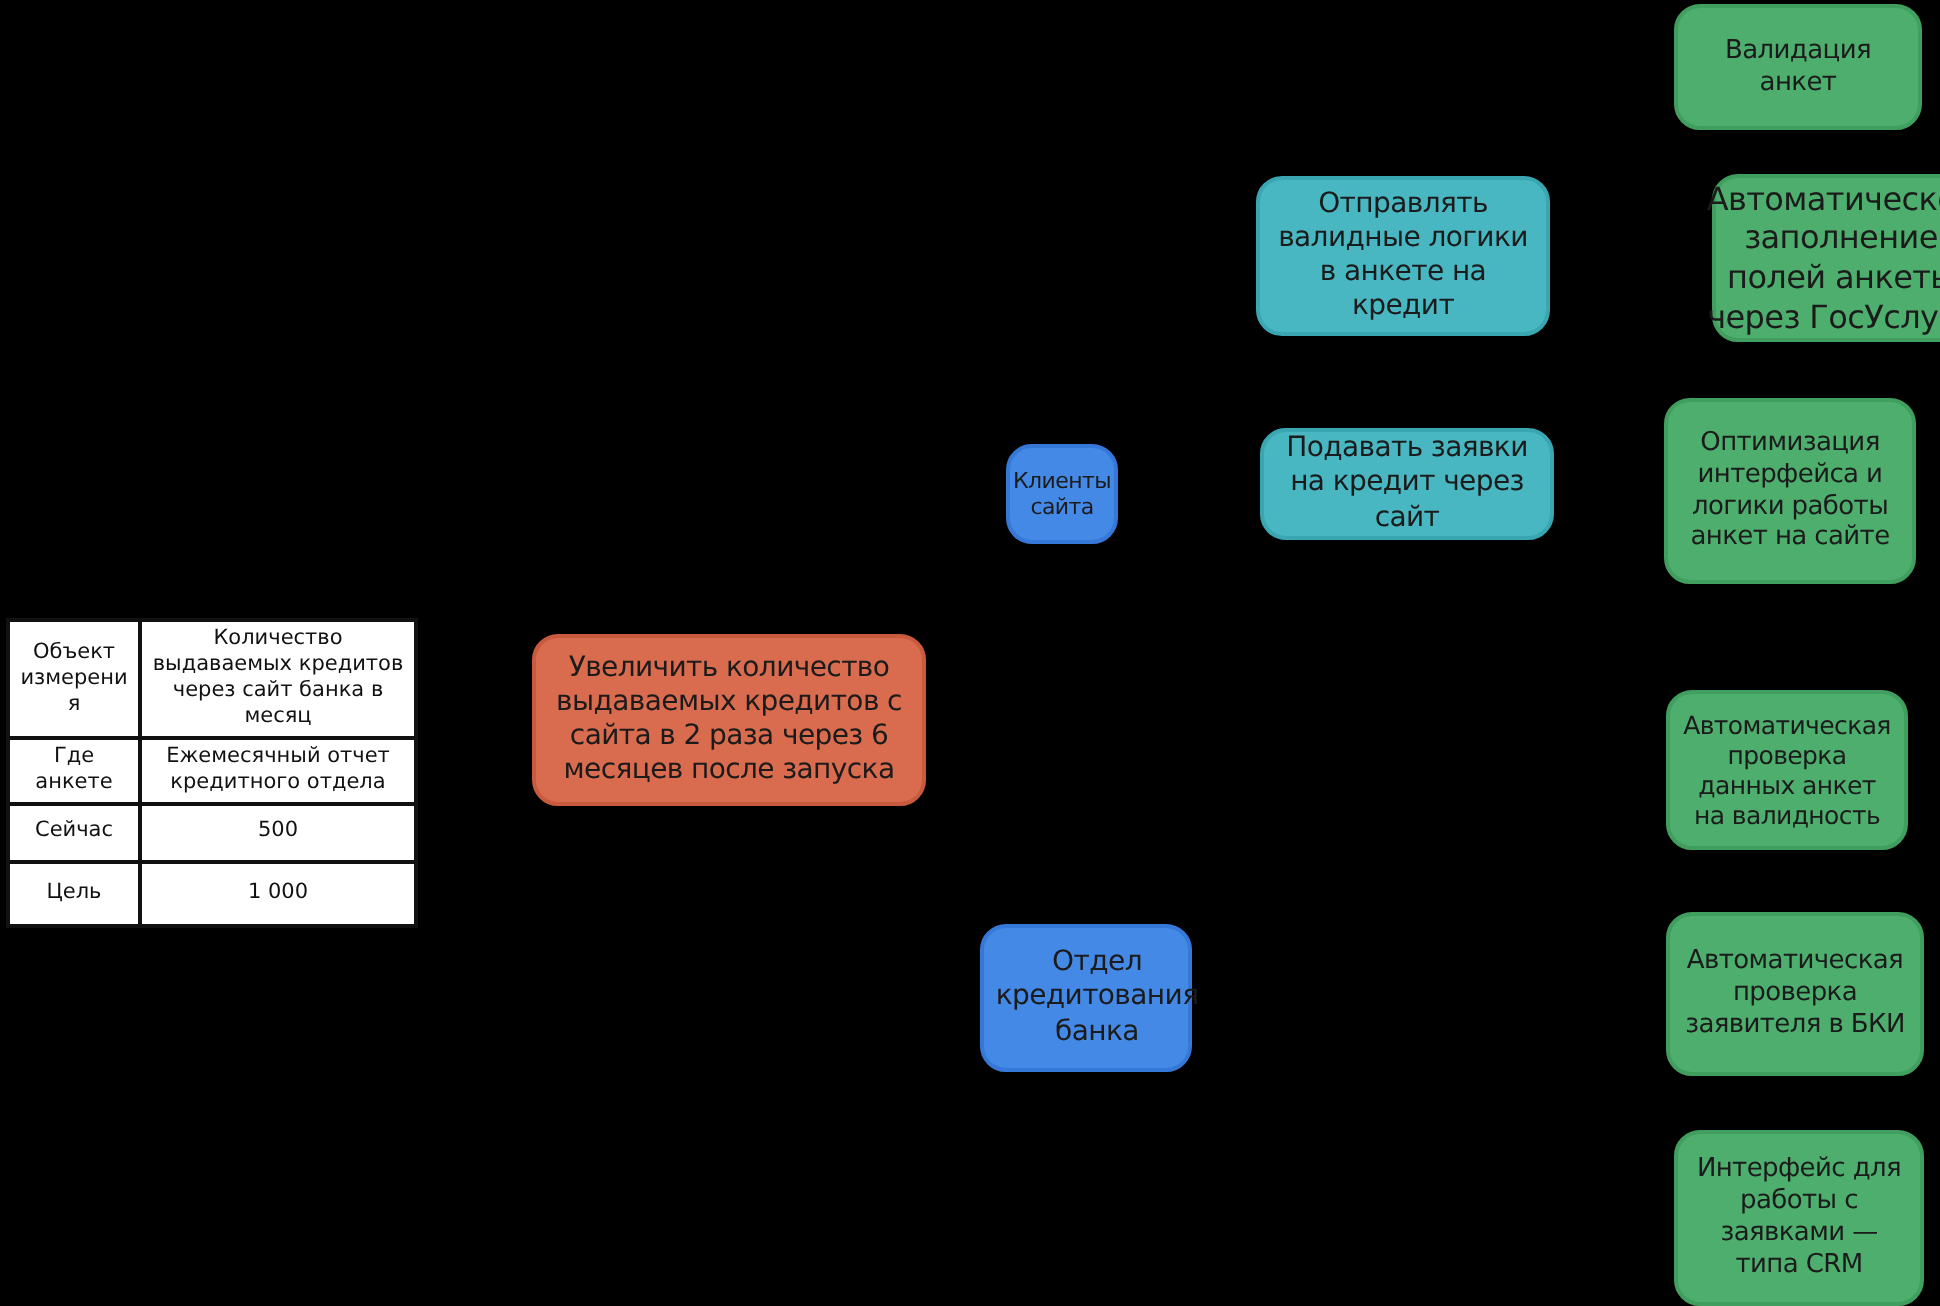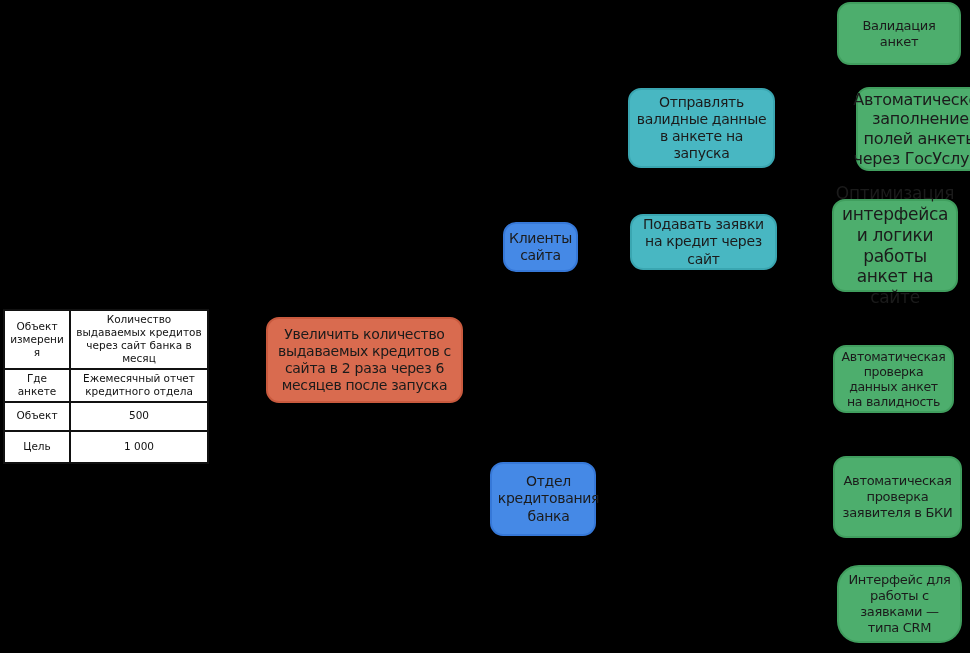--- a/index.html
+++ b/index.html
@@ -21,31 +21,31 @@
     padding:4px 5px;
     box-sizing:border-box;
     font-weight:500;
   }
   .goal{background:#d96b4f;border:2px solid #c95a3e;}
   .actor{background:#4589e6;border:2px solid #3678d8;}
   .impact{background:#48b7c2;border:2px solid #3aa6b1;}
   .deliv{background:#4dae6d;border:2px solid #409e5e;}
 
   #goal-node   {left:266px;top:317px;width:197px;height:86px;font-size:14px;}
-  #actor-1     {left:503px;top:222px;width:75px; height:50px;font-size:14px;}
+  #actor-1     {left:503px;top:222px;width:56px; height:50px;font-size:11px;}
   #actor-2     {left:490px;top:462px;width:106px;height:74px;font-size:14px;padding-left:16px;}
   #impact-1    {left:628px;top:88px; width:147px;height:80px;font-size:14px;}
   #impact-2    {left:630px;top:214px;width:147px;height:56px;font-size:14px;}
   #impact-3    {left:630px;top:464px;width:148px;height:68px;font-size:14px;}
   #deliv-1     {left:837px;top:2px;  width:124px;height:63px;font-size:13px;}
   #deliv-2     {left:856px;top:87px; width:129px;height:84px;font-size:16px;}
-  #deliv-3     {left:832px;top:199px;width:126px;height:93px;font-size:17px;}
-  #deliv-4     {left:833px;top:345px;width:121px;height:68px;font-size:12.5px;}
+  #deliv-3     {left:832px;top:199px;width:126px;height:93px;font-size:13px;}
+  #deliv-4     {left:833px;top:345px;width:121px;height:80px;font-size:12.5px;}
   #deliv-5     {left:833px;top:456px;width:129px;height:82px;font-size:13px;}
-  #deliv-6     {left:837px;top:565px;width:125px;height:78px;font-size:13px;border-radius:22px;}
+  #deliv-6     {left:837px;top:565px;width:125px;height:88px;font-size:13px;}
 
   table.metric-table{
     position:absolute;left:3px;top:309px;
     width:206px;
     border-collapse:collapse;
     background:#ffffff;
     color:#111111;
     font-size:10.5px;
     line-height:1.25;
     table-layout:fixed;
@@ -72,21 +72,21 @@
     <tbody>
       <tr>
         <td class="col-label">Объект измерения</td>
         <td>Количество выдаваемых кредитов через сайт банка в месяц</td>
       </tr>
       <tr>
         <td class="col-label">Где анкете</td>
         <td>Ежемесячный отчет кредитного отдела</td>
       </tr>
       <tr>
-        <td class="col-label">Объект</td>
+        <td class="col-label">Сейчас</td>
         <td>500</td>
       </tr>
       <tr>
         <td class="col-label">Цель</td>
         <td>1 000</td>
       </tr>
     </tbody>
   </table>
 
   <div id="goal-node" class="node goal">
@@ -95,21 +95,21 @@
 
   <div id="actor-1" class="node actor">
     <span>Клиенты сайта</span>
   </div>
 
   <div id="actor-2" class="node actor">
     <span>Отдел кредитования банка</span>
   </div>
 
   <div id="impact-1" class="node impact">
-    <span>Отправлять валидные данные в анкете на запуска</span>
+    <span>Отправлять валидные логики в анкете на кредит</span>
   </div>
 
   <div id="impact-2" class="node impact">
     <span>Подавать заявки на кредит через сайт</span>
   </div>
 
 
   <div id="deliv-1" class="node deliv">
     <span>Валидация анкет</span>
   </div>

